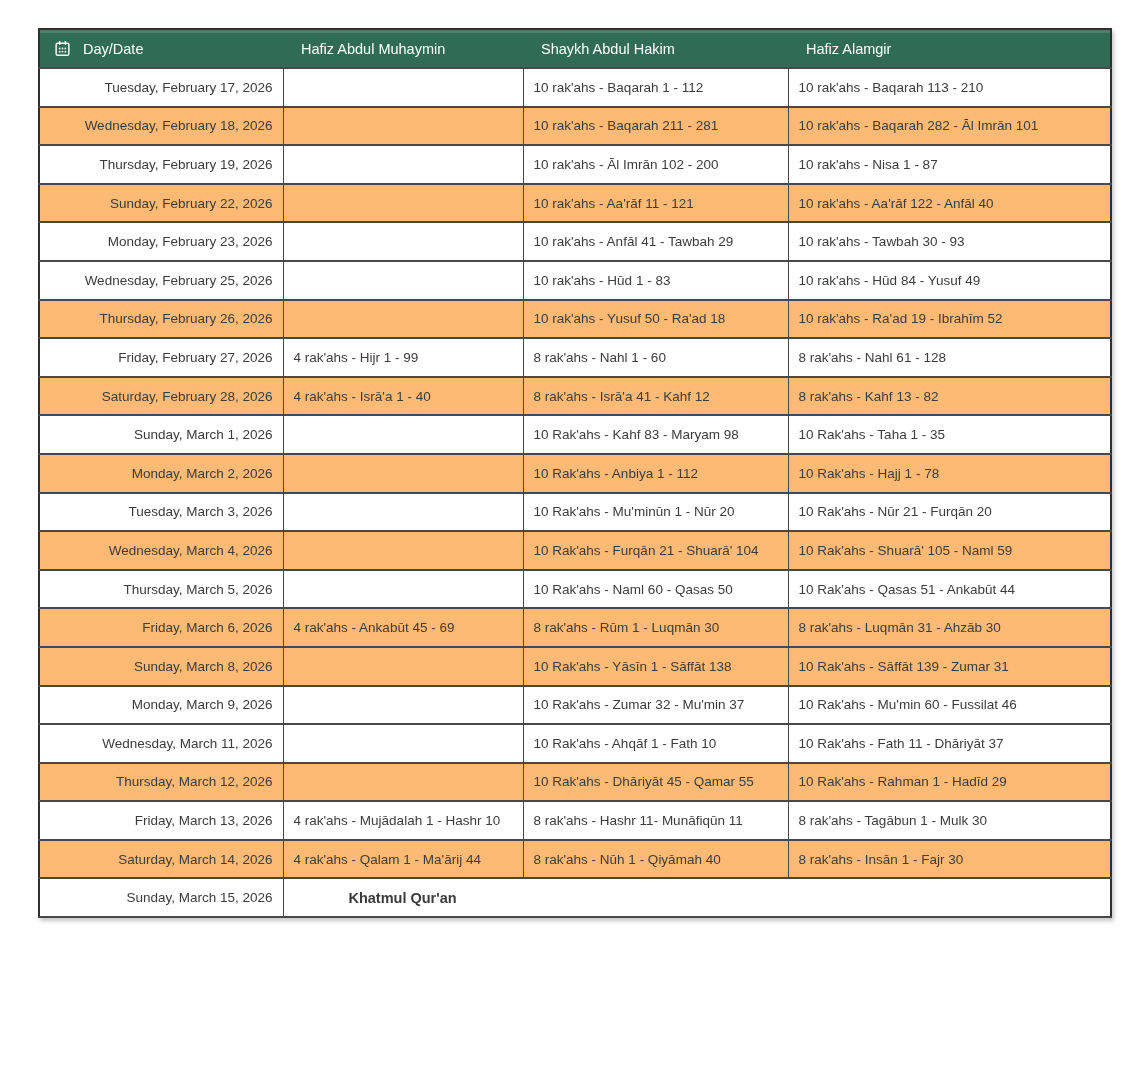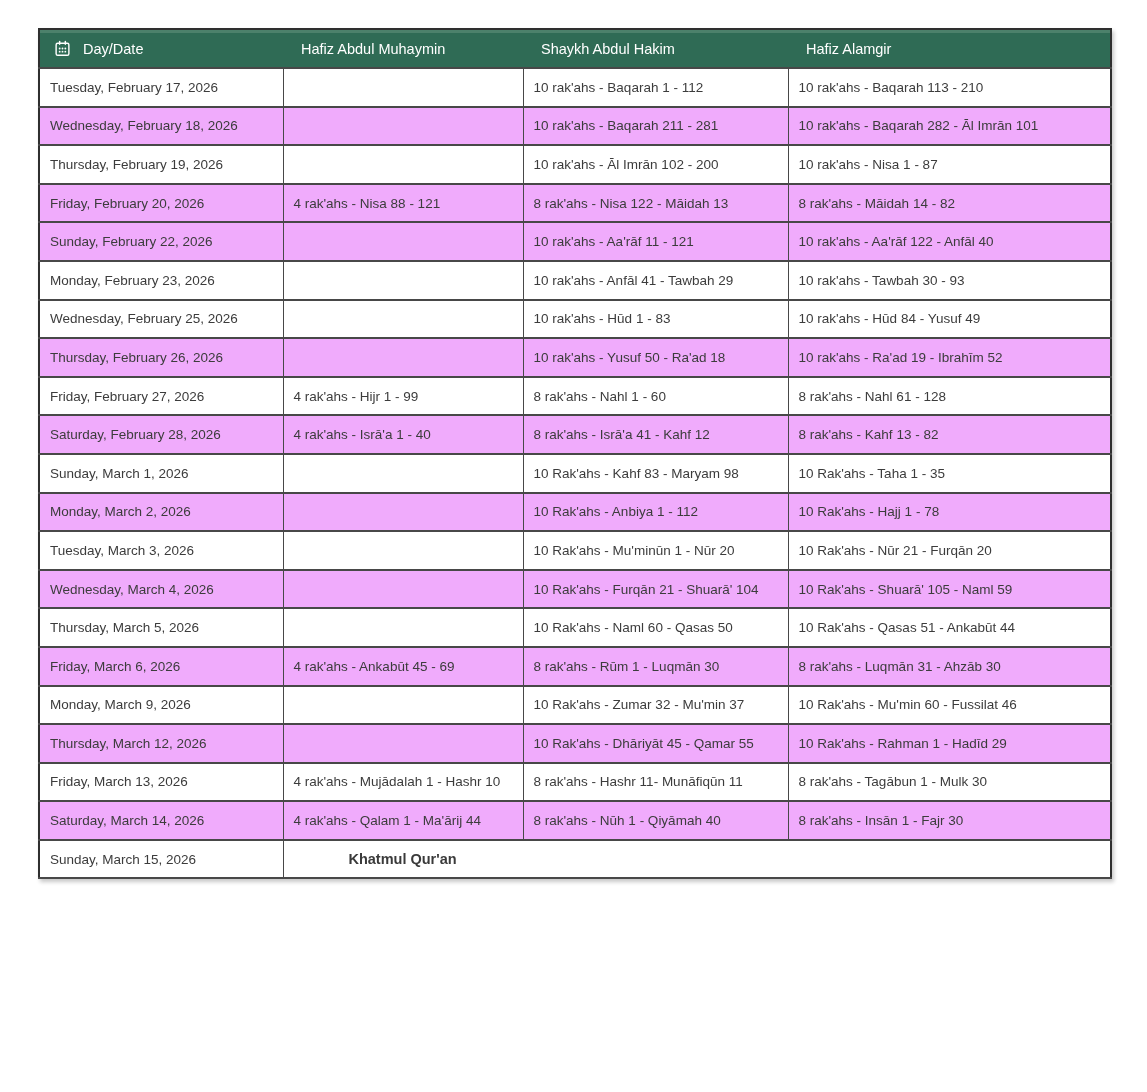--- a/index.html
+++ b/index.html
@@ -47,22 +47,23 @@
     color: #3c3c3c;
     background: #ffffff;
     border: 1px solid #484848;
     border-top-width: 2px;
     border-bottom-width: 2px;
     padding: 0 10px;
     vertical-align: middle;
     overflow: hidden;
     white-space: nowrap;
   }
-  tr.stripe td { background: #f0abfc; }
+  tr.stripe td { background: #fdba74; }
   td.date {
+    text-align: right;
     padding-right: 10px;
   }
   td.span-cell { padding: 0; }
   .khatmul {
     width: 238px;
     text-align: center;
     font-weight: 700;
     font-size: 14.5px;
     color: #3a3a3a;
   }
@@ -119,26 +120,20 @@
           <td>10 rak'ahs - Baqarah 211 - 281</td>
           <td>10 rak'ahs - Baqarah 282 - Āl Imrān 101</td>
         </tr>
         <tr>
           <td class="date">Thursday, February 19, 2026</td>
           <td></td>
           <td>10 rak'ahs - Āl Imrān 102 - 200</td>
           <td>10 rak'ahs - Nisa 1 - 87</td>
         </tr>
         <tr class="stripe">
-          <td class="date">Friday, February 20, 2026</td>
-          <td>4 rak'ahs - Nisa 88 - 121</td>
-          <td>8 rak'ahs - Nisa 122 - Māidah 13</td>
-          <td>8 rak'ahs - Māidah 14 - 82</td>
-        </tr>
-        <tr class="stripe">
           <td class="date">Sunday, February 22, 2026</td>
           <td></td>
           <td>10 rak'ahs - Aa'rāf 11 - 121</td>
           <td>10 rak'ahs - Aa'rāf 122 - Anfāl 40</td>
         </tr>
         <tr>
           <td class="date">Monday, February 23, 2026</td>
           <td></td>
           <td>10 rak'ahs - Anfāl 41 - Tawbah 29</td>
           <td>10 rak'ahs - Tawbah 30 - 93</td>
@@ -196,25 +191,37 @@
           <td></td>
           <td>10 Rak'ahs - Naml 60 - Qasas 50</td>
           <td>10 Rak'ahs - Qasas 51 - Ankabūt 44</td>
         </tr>
         <tr class="stripe">
           <td class="date">Friday, March 6, 2026</td>
           <td>4 rak'ahs - Ankabūt 45 - 69</td>
           <td>8 rak'ahs - Rūm 1 - Luqmān 30</td>
           <td>8 rak'ahs - Luqmān 31 - Ahzāb 30</td>
         </tr>
+        <tr class="stripe">
+          <td class="date">Sunday, March 8, 2026</td>
+          <td></td>
+          <td>10 Rak'ahs - Yāsīn 1 - Sāffāt 138</td>
+          <td>10 Rak'ahs - Sāffāt 139 - Zumar 31</td>
+        </tr>
         <tr>
           <td class="date">Monday, March 9, 2026</td>
           <td></td>
           <td>10 Rak'ahs - Zumar 32 - Mu'min 37</td>
           <td>10 Rak'ahs - Mu'min 60 - Fussilat 46</td>
+        </tr>
+        <tr>
+          <td class="date">Wednesday, March 11, 2026</td>
+          <td></td>
+          <td>10 Rak'ahs - Ahqāf 1 - Fath 10</td>
+          <td>10 Rak'ahs - Fath 11 - Dhāriyāt 37</td>
         </tr>
         <tr class="stripe">
           <td class="date">Thursday, March 12, 2026</td>
           <td></td>
           <td>10 Rak'ahs - Dhāriyāt 45 - Qamar 55</td>
           <td>10 Rak'ahs - Rahman 1 - Hadīd 29</td>
         </tr>
         <tr>
           <td class="date">Friday, March 13, 2026</td>
           <td>4 rak'ahs - Mujādalah 1 - Hashr 10</td>

